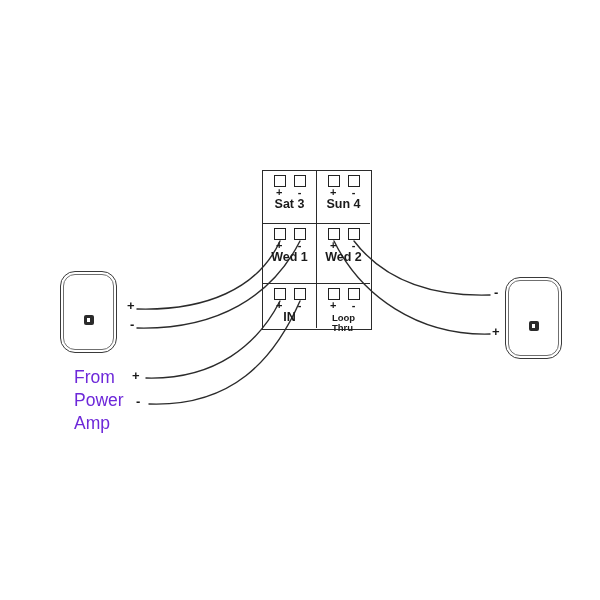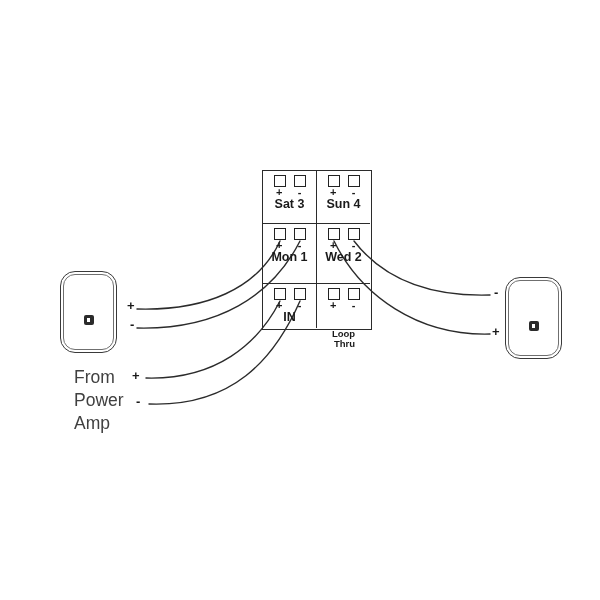--- a/index.html
+++ b/index.html
@@ -20,44 +20,44 @@
     display:flex; flex-direction:column; align-items:center;
   }
   .cell.col-left { border-right:1.5px solid #2b2b2b; }
   .cell.row-top, .cell.row-mid { border-bottom:1.5px solid #2b2b2b; }
   .sqrow { display:flex; gap:8px; margin-top:4px; }
   .sq { width:10px; height:10px; border:1.2px solid #222; background:#ffffff; box-sizing:content-box; }
   .signs { display:flex; gap:8px; margin-top:0px; }
   .signs span { width:12.4px; text-align:center; font-size:11px; font-weight:700; line-height:11px; }
   .cell-label {
     margin-top:1px; font-weight:700; font-size:12.5px; line-height:11px;
-    white-space:pre-line; text-align:right;
+    white-space:pre-line; text-align:left;
   }
-  .cell-label.small { font-size:9.5px; line-height:10px; margin-top:18px; }
+  .cell-label.small { font-size:9.5px; line-height:10px; margin-top:2px; }
 
   
   .speaker {
     position:absolute; width:57px; height:82px; box-sizing:border-box;
     border:1.6px solid #3a3a3a; border-radius:15px; background:#ffffff; z-index:2;
   }
   .speaker .bezel { position:absolute; left:2px; top:2px; right:2px; bottom:2px;
     border:1px solid #6f6f6f; border-radius:12px; }
   .speaker .logo {
     position:absolute; left:50%; top:60%; width:10px; height:10px;
     transform:translate(-50%,-50%); background:#2b2b2b; border-radius:2px;
   }
   .speaker .logo::after {
     content:""; position:absolute; left:3px; top:3px; width:3.5px; height:3.5px; background:#ffffff;
   }
 
   .sign-label { position:absolute; z-index:3; font-size:13px; font-weight:600; line-height:13px; color:#1a1a1a; }
 
   .amp-text {
     position:absolute; left:74px; top:366px; z-index:2;
-    font-size:17.5px; line-height:1.3; color:#404040; white-space:pre-line;
+    font-size:17.5px; line-height:1.3; color:#6d28d9; white-space:pre-line;
   }
 </style>
 </head>
 <body>
 
 <div class="canvas">
 
   <svg class="wires" width="600" height="600" viewBox="0 0 600 600" aria-hidden="true">
     <path d="M137,309 C205,311 258,289 280,241"></path>
     <path d="M137,328 C218,330 272,296 300,241"></path>
@@ -95,21 +95,21 @@
 
     <div class="cell col-left row-mid" style="left:0;top:53px;width:54px;height:60px">
       <div class="sqrow">
         <span class="sq"></span>
         <span class="sq"></span>
       </div>
       <div class="signs">
         <span>+</span>
         <span>-</span>
       </div>
-      <div class="cell-label">Mon 1</div>
+      <div class="cell-label">Wed 1</div>
     </div>
 
     <div class="cell row-mid" style="left:54px;top:53px;width:53px;height:60px">
       <div class="sqrow">
         <span class="sq"></span>
         <span class="sq"></span>
       </div>
       <div class="signs">
         <span>+</span>
         <span>-</span>

